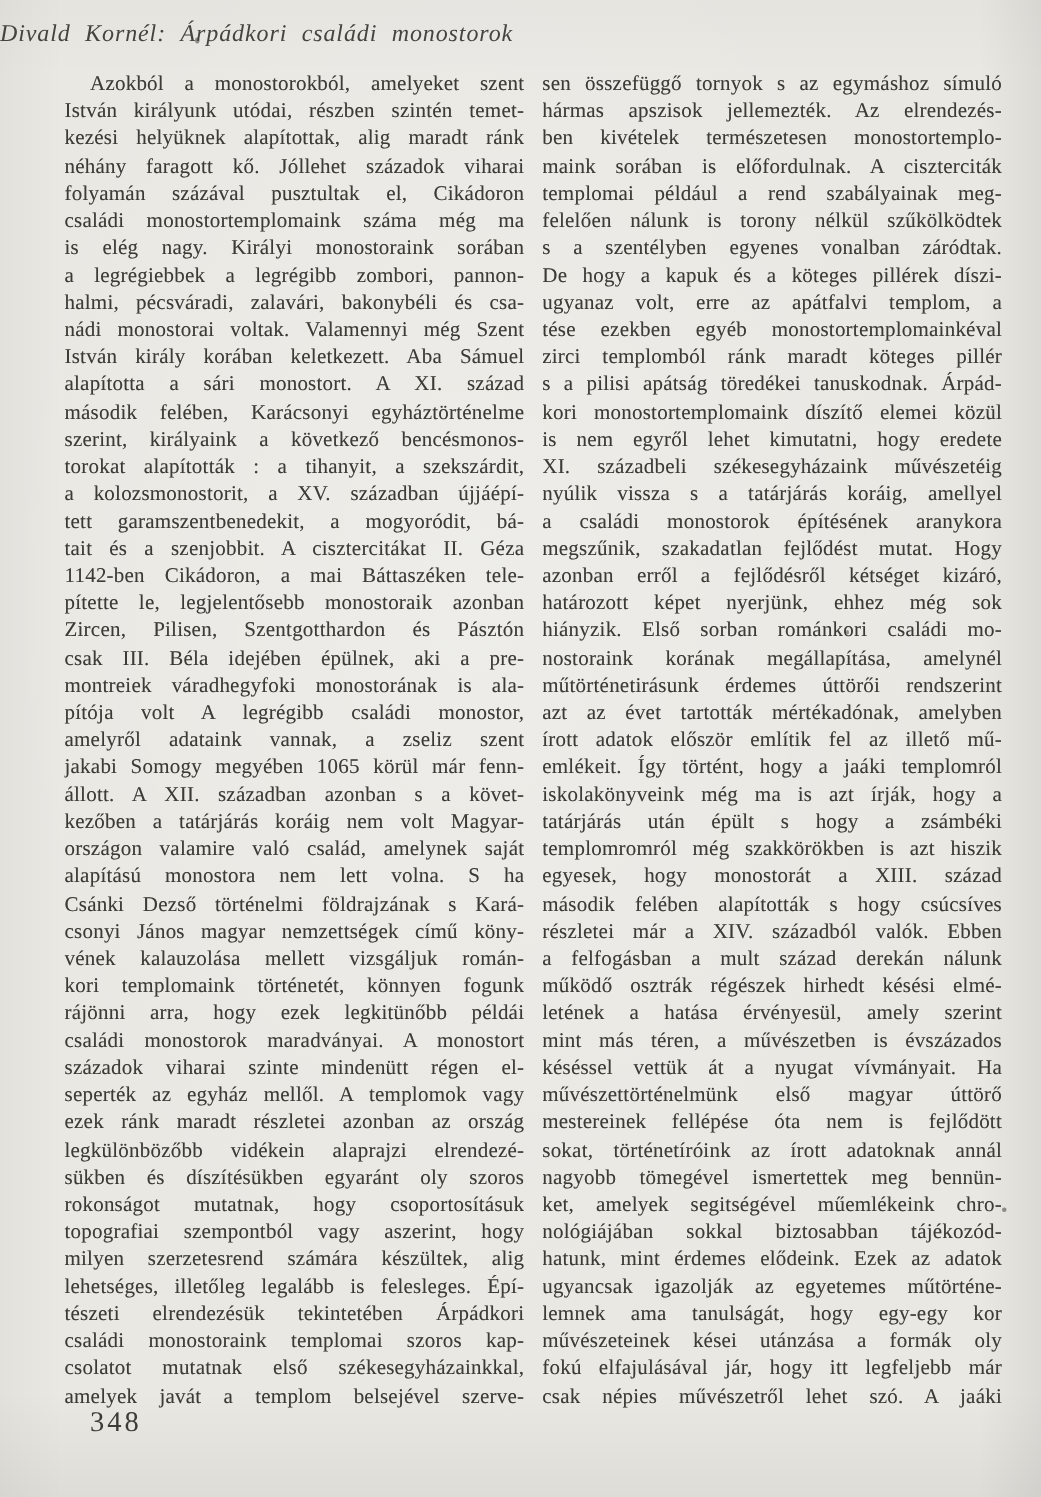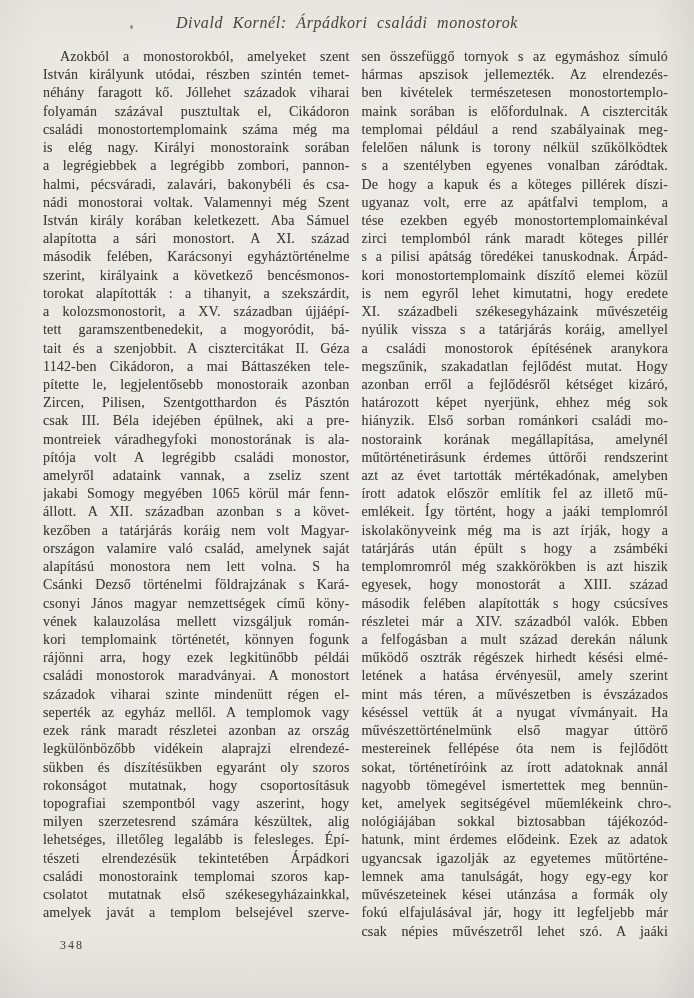--- a/index.html
+++ b/index.html
@@ -19,21 +19,21 @@
       #e9e8e3;
     overflow: hidden;
     font-family: "Liberation Serif", "DejaVu Serif", serif;
     color: #3b3a35;
   }
   .running-head {
     position: absolute;
     top: 14px;
     left: 0;
     width: 100%;
-    text-align: center;
+    text-align: left;
     font-style: italic;
     font-size: 16px;
     letter-spacing: 0.6px;
     word-spacing: 5px;
     color: #45443f;
   }
   .columns {
     position: absolute;
     top: 48px;
     left: 43px;
@@ -57,21 +57,21 @@
     color: #3c3b36;
     text-shadow: 0 0 0.4px rgba(60,59,54,0.35);
   }
   .indent-first .line:first-child {
     text-indent: 17px;
   }
   .page-number {
     position: absolute;
     left: 60px;
     top: 938px;
-    font-size: 12px;
+    font-size: 19px;
     letter-spacing: 2px;
     color: #3c3b36;
   }
   .speck {
     position: absolute;
     background: rgba(70,68,62,0.55);
     border-radius: 50%;
   }
   .speck-1 { left: 130px; top: 25px; width: 3px; height: 4px; }
   .speck-2 { left: 668px; top: 805px; width: 3px; height: 3px; }
@@ -84,20 +84,21 @@
   <div class="speck speck-1"></div>
   <div class="speck speck-2"></div>
   <div class="speck speck-3"></div>
 
   <div class="running-head">Divald Kornél: Árpádkori családi monostorok</div>
 
   <div class="columns">
     <div class="col indent-first">
         <div class="line">Azokból a monostorokból, amelyeket szent</div>
         <div class="line">István királyunk utódai, részben szintén temet-</div>
+        <div class="line">kezési helyüknek alapítottak, alig maradt ránk</div>
         <div class="line">néhány faragott kő. Jóllehet századok viharai</div>
         <div class="line">folyamán százával pusztultak el, Cikádoron</div>
         <div class="line">családi monostortemplomaink száma még ma</div>
         <div class="line">is elég nagy. Királyi monostoraink sorában</div>
         <div class="line">a legrégiebbek a legrégibb zombori, pannon-</div>
         <div class="line">halmi, pécsváradi, zalavári, bakonybéli és csa-</div>
         <div class="line">nádi monostorai voltak. Valamennyi még Szent</div>
         <div class="line">István király korában keletkezett. Aba Sámuel</div>
         <div class="line">alapította a sári monostort. A XI. század</div>
         <div class="line">második felében, Karácsonyi egyháztörténelme</div>

